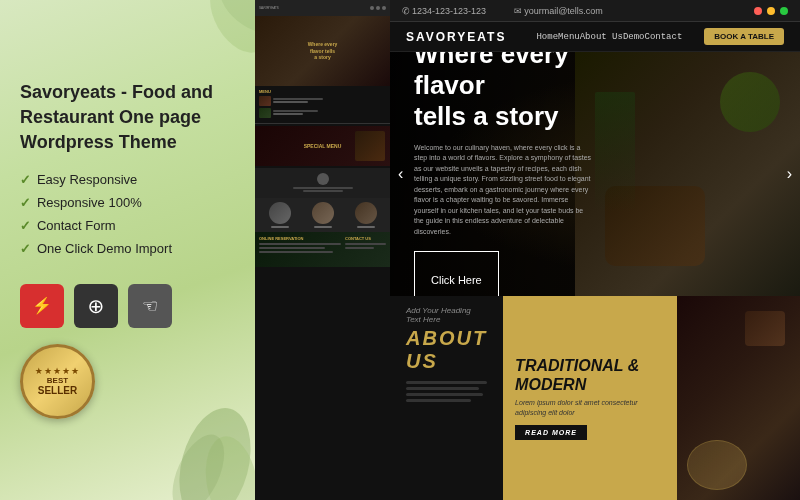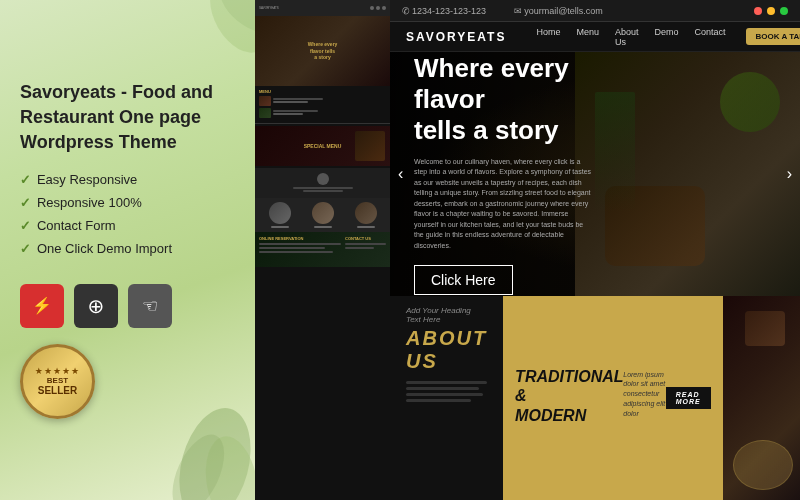--- a/index.html
+++ b/index.html
@@ -384,22 +384,23 @@
     .site-logo {
       font-size: 12px;
       font-weight: bold;
       color: white;
       letter-spacing: 2px;
       margin-right: 10px;
     }
 
     .nav-links {
       display: flex;
-      gap: 16px;
+      gap: 0;
       flex: 1;
+      font-family: Liberation Mono, monospace;
     }
 
     .nav-link {
       font-size: 9px;
       color: #ccc;
     }
 
     .nav-cta {
       background: #c8a84b;
       color: #111;
@@ -456,22 +457,22 @@
       font-size: 7px;
       color: #aaa;
       line-height: 1.5;
       margin-bottom: 14px;
       max-width: 240px;
     }
 
     .hero-btn {
       border: 1px solid white;
       color: white;
-      font-size: 14px;
-      padding: 6px 16px;
+      font-size: 11px;
+      padding: 22px 16px;
       display: inline-block;
       cursor: pointer;
     }
 
     .hero-arrow-left, .hero-arrow-right {
       position: absolute;
       top: 50%;
       transform: translateY(-50%);
       z-index: 3;
       color: white;
@@ -479,24 +480,23 @@
       cursor: pointer;
     }
 
     .hero-arrow-left { left: 8px; }
     .hero-arrow-right { right: 8px; }
 
     .traditional-section {
       background: #c8a84b;
       padding: 10px 12px;
       display: flex;
-      flex-direction: row;
+      flex-direction: column;
       justify-content: center;
       min-width: 130px;
-      align-items: center;
     }
 
     .trad-title {
       font-size: 16px;
       font-weight: bold;
       color: #111;
       text-transform: uppercase;
       line-height: 1.2;
       margin-bottom: 4px;
     }

